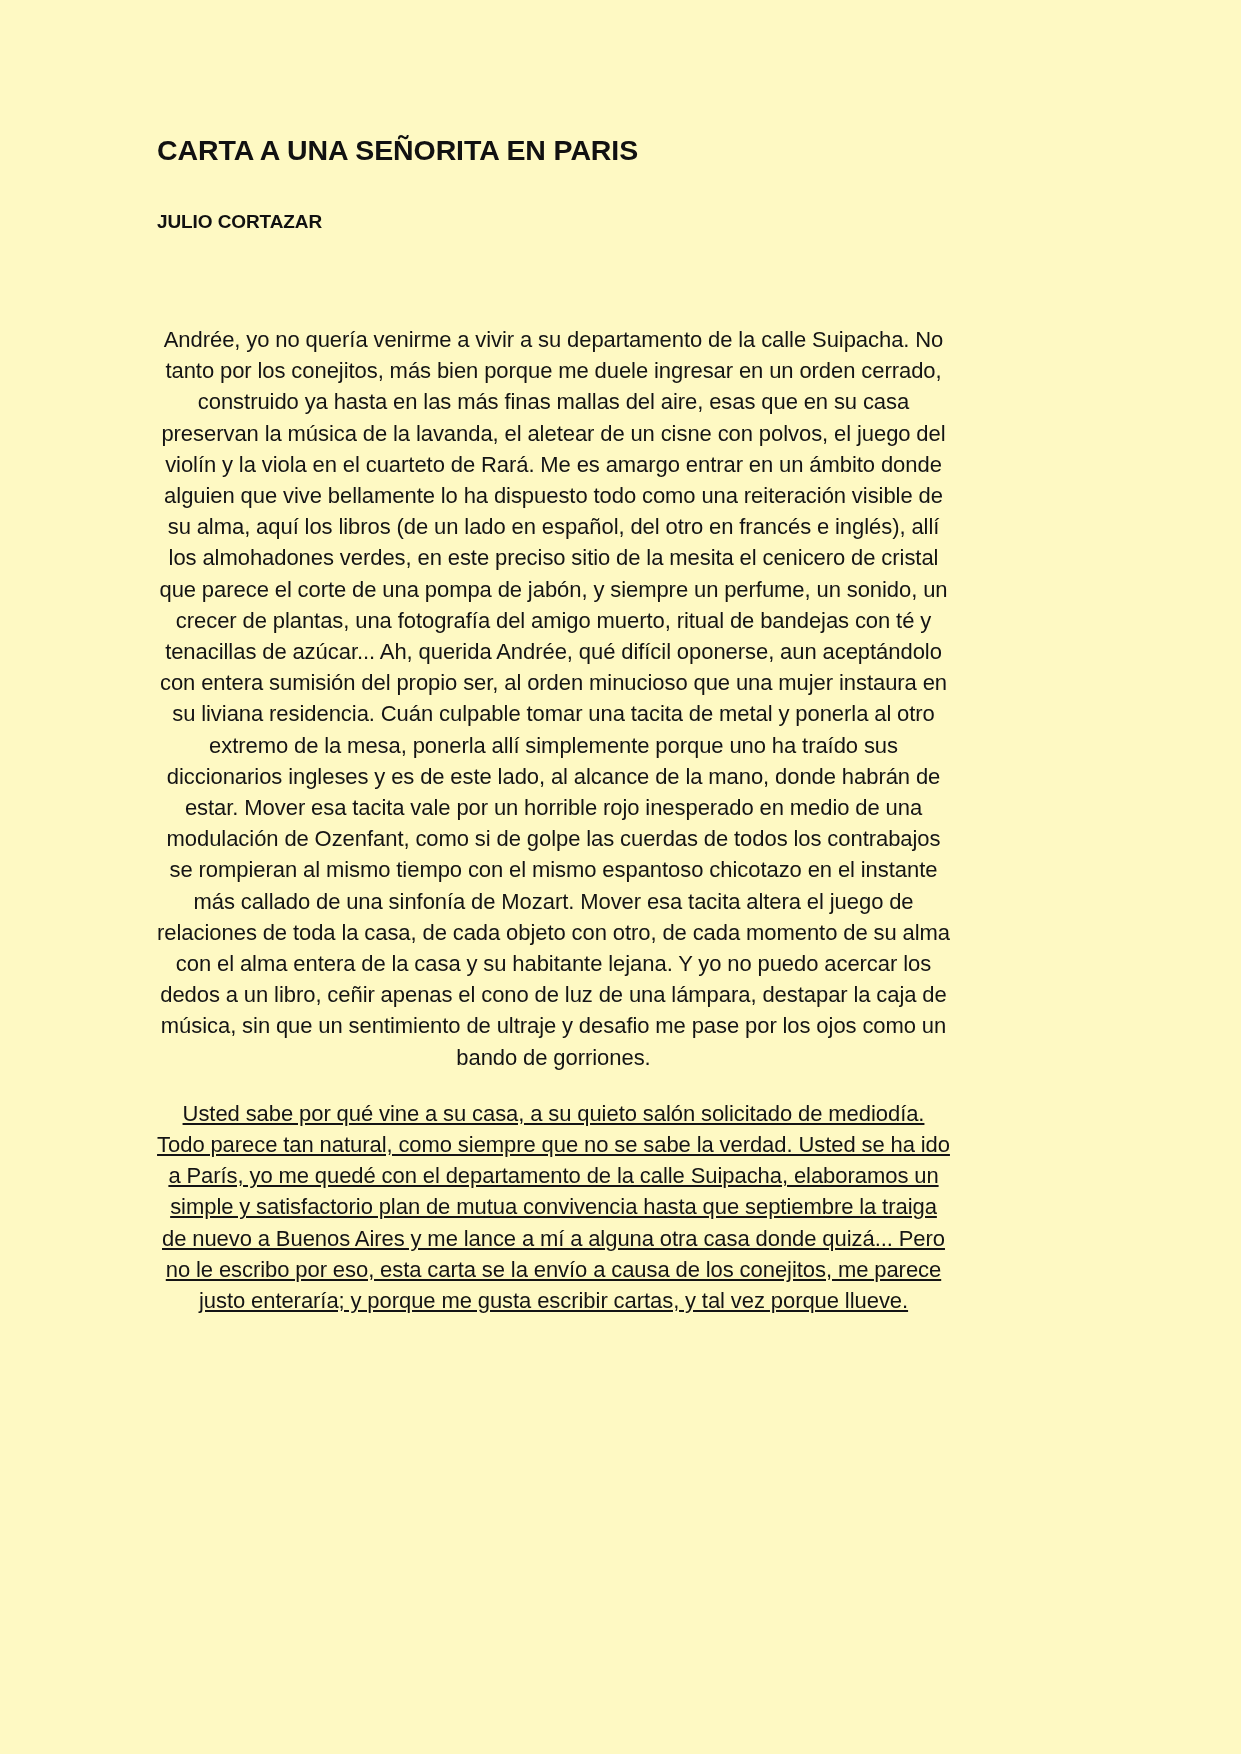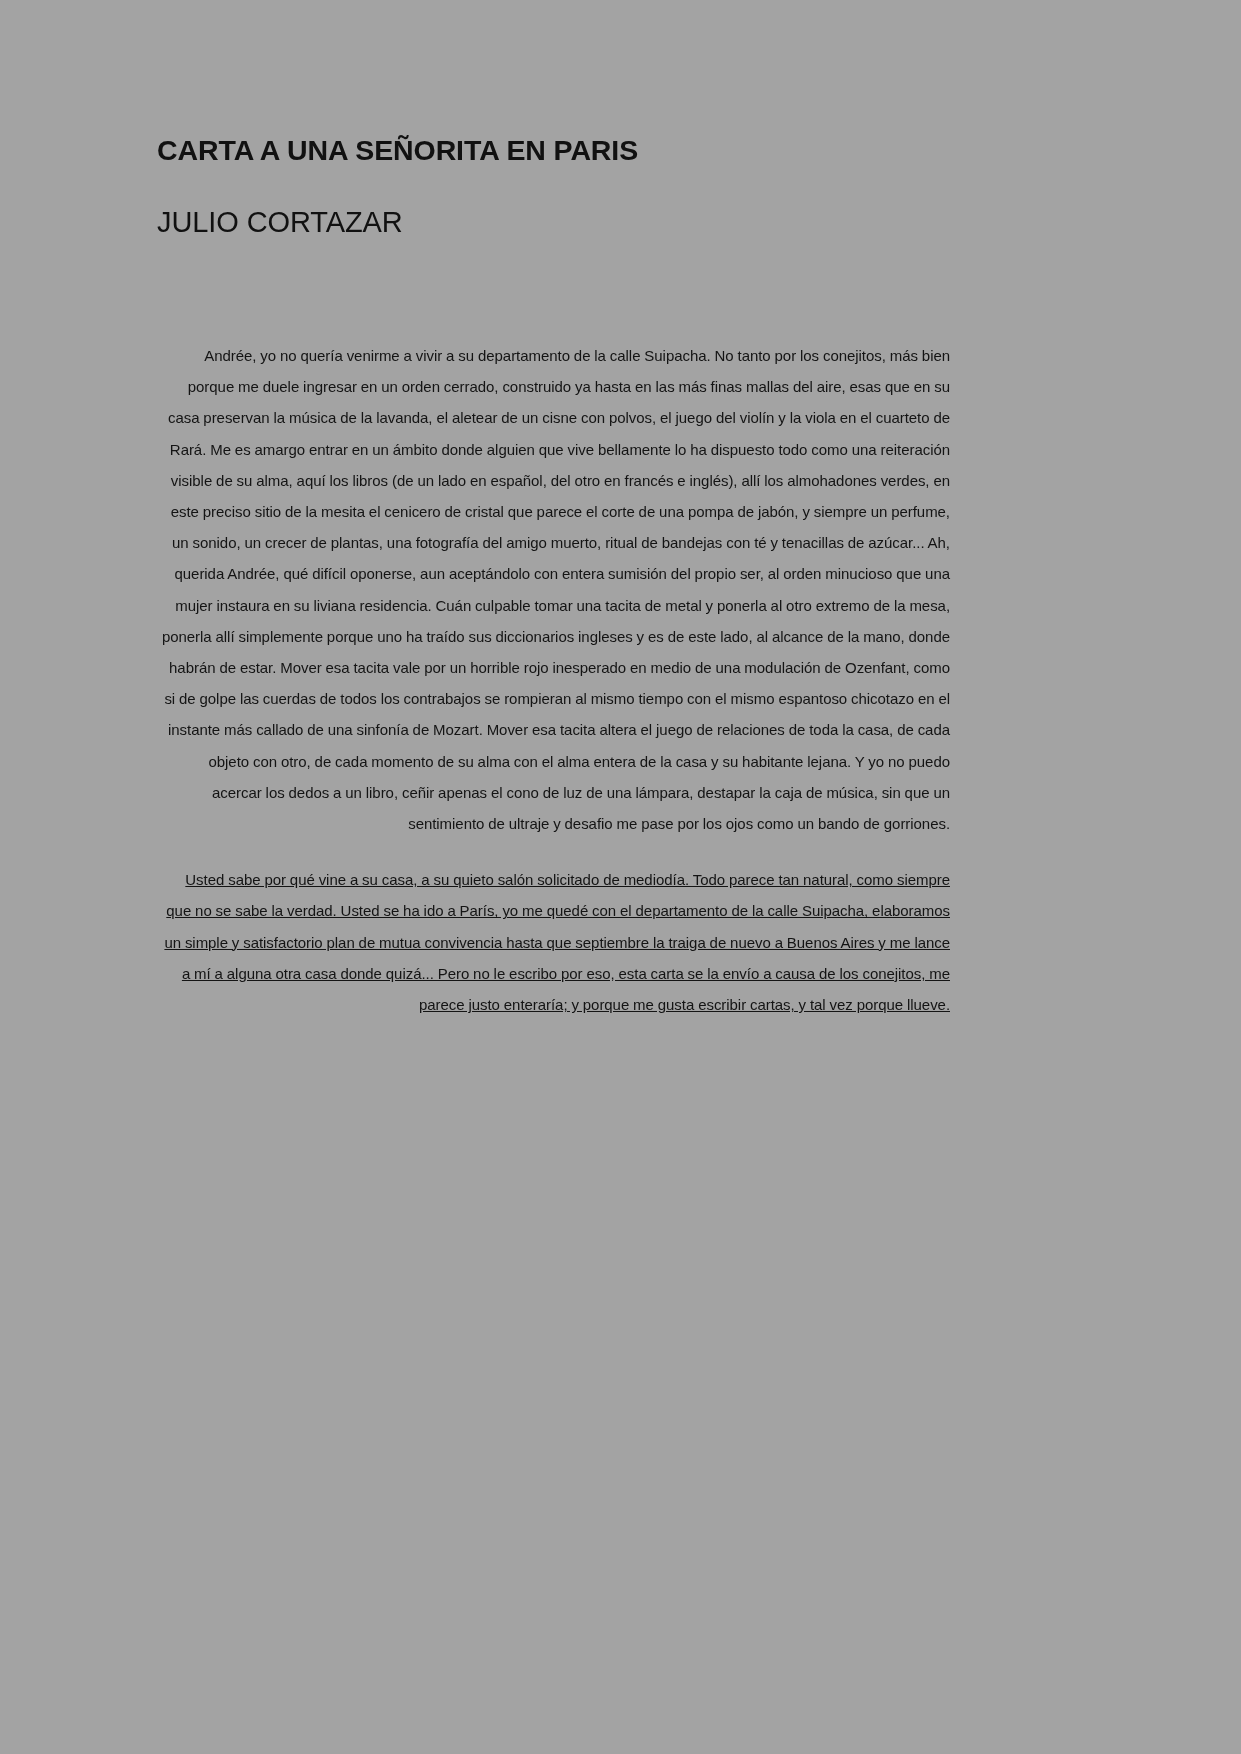--- a/index.html
+++ b/index.html
@@ -14,21 +14,21 @@
     font-family: "Liberation Sans", "DejaVu Sans", sans-serif;
     color: #000000;
     -webkit-font-smoothing: antialiased;
     overflow: hidden;
   }
 
   .page {
     position: relative;
     width: 1241px;
     height: 1754px;
-    background: #a3a3a3;
+    background: #fef9c3;
     box-sizing: border-box;
   }
 
   .content {
     position: absolute;
     left: 157px;
     top: 0;
     width: 795px;
   }
 
@@ -48,44 +48,44 @@
     white-space: nowrap;
   }
 
   .doc-author {
     margin: 0;
     padding: 0;
     position: absolute;
     top: 205px;
     left: 0;
     width: 795px;
-    font-size: 29px;
-    font-weight: 400;
+    font-size: 19px;
+    font-weight: 700;
     letter-spacing: -0.1px;
     line-height: 34px;
     color: #111111;
     white-space: nowrap;
   }
 
   
   .body-copy {
     position: absolute;
     top: 324px;
     left: 0;
     width: 793px;
   }
 
   .para {
-    margin: 16px 0 25px 0;
+    margin: 0 0 25px 0;
     padding: 0;
-    font-size: 15px;
+    font-size: 22px;
     line-height: 31.2px;
     font-weight: 400;
     color: #141414;
-    text-align: right;
+    text-align: center;
     word-spacing: -0.2px;
     letter-spacing: -0.05px;
   }
 
   .para:last-child {
     margin-bottom: 0;
     text-decoration: underline;
   }
 </style>
 </head>

